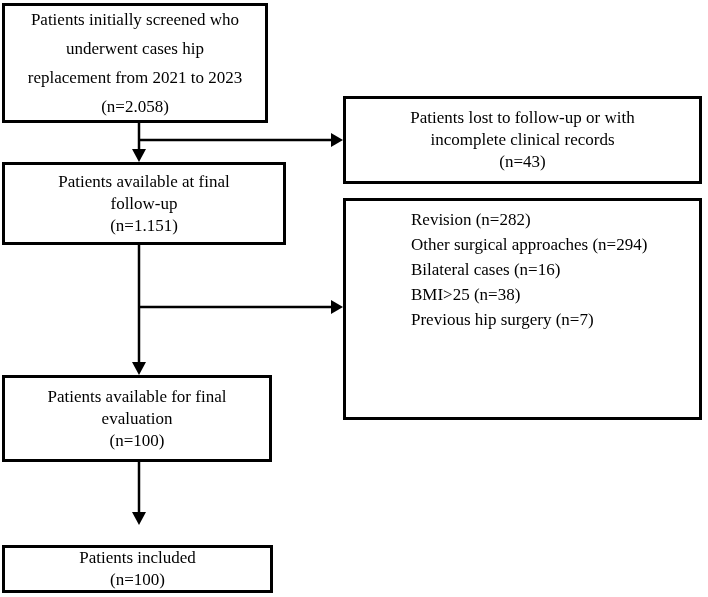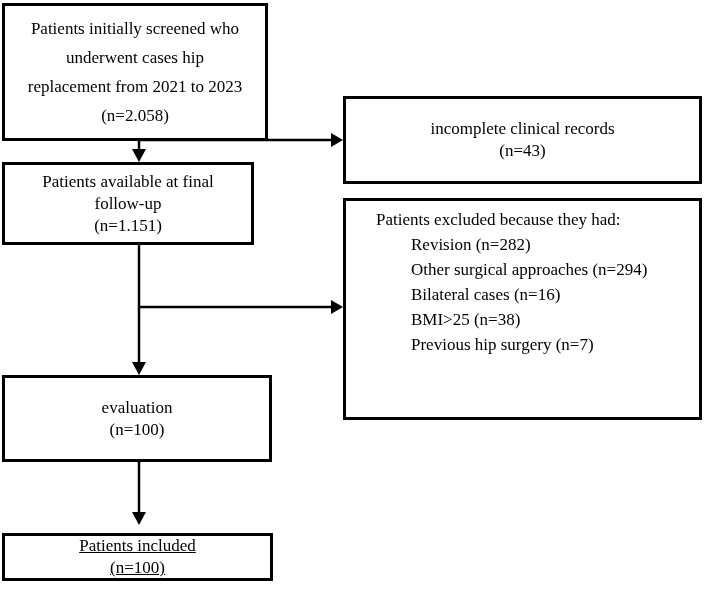--- a/index.html
+++ b/index.html
@@ -19,24 +19,24 @@
     background: #ffffff;
     display: flex;
     flex-direction: column;
     align-items: center;
     justify-content: center;
     text-align: center;
     font-size: 17px;
     line-height: 22px;
   }
   .fbox span { display: block; }
-  #box-screened            { left: 2px;   top: 3px;   width: 266px; height: 138px; gap: 7px; }
-  #box-available-followup  { left: 2px;   top: 162px; width: 252px; height: 83px; }
+  #box-screened            { left: 2px;   top: 3px;   width: 266px; height: 120px; gap: 7px; }
+  #box-available-followup  { left: 2px;   top: 162px; width: 284px; height: 83px; }
   #box-final-evaluation    { left: 2px;   top: 375px; width: 270px; height: 87px; }
-  #box-included            { left: 2px;   top: 533px; width: 271px; height: 48px; text-decoration: underline; }
+  #box-included            { left: 2px;   top: 545px; width: 271px; height: 48px; }
   #box-lost-followup       { left: 343px; top: 96px;  width: 359px; height: 88px; }
   #box-excluded {
     left: 343px; top: 198px; width: 359px; height: 222px;
     display: block;
     text-align: left;
     padding: 6px 4px 5px 0;
     line-height: 25px;
   }
   #box-excluded .excl-header { display: block; padding-left: 30px; }
   #box-excluded .excl-item   { display: block; padding-left: 65px; }
@@ -76,40 +76,41 @@
   </svg>
 
   <div class="fbox" id="box-screened">
     <span>Patients initially screened who</span>
     <span>underwent cases hip</span>
     <span>replacement from 2021 to 2023</span>
     <span>(n=2.058)</span>
   </div>
 
   <div class="fbox" id="box-lost-followup">
+    <span>Patients lost to follow-up or with</span>
     <span>incomplete clinical records</span>
     <span>(n=43)</span>
   </div>
 
   <div class="fbox" id="box-available-followup">
     <span>Patients available at final</span>
     <span>follow-up</span>
     <span>(n=1.151)</span>
   </div>
 
   <div class="fbox" id="box-excluded">
-    <span class="excl-header">Patients excluded because they had:</span>
     <span class="excl-item">Revision (n=282)</span>
     <span class="excl-item">Other surgical approaches (n=294)</span>
     <span class="excl-item">Bilateral cases (n=16)</span>
     <span class="excl-item">BMI&gt;25 (n=38)</span>
     <span class="excl-item">Previous hip surgery (n=7)</span>
   </div>
 
   <div class="fbox" id="box-final-evaluation">
+    <span>Patients available for final</span>
     <span>evaluation</span>
     <span>(n=100)</span>
   </div>
 
   <div class="fbox" id="box-included">
     <span>Patients included</span>
     <span>(n=100)</span>
   </div>
 
 </div>

